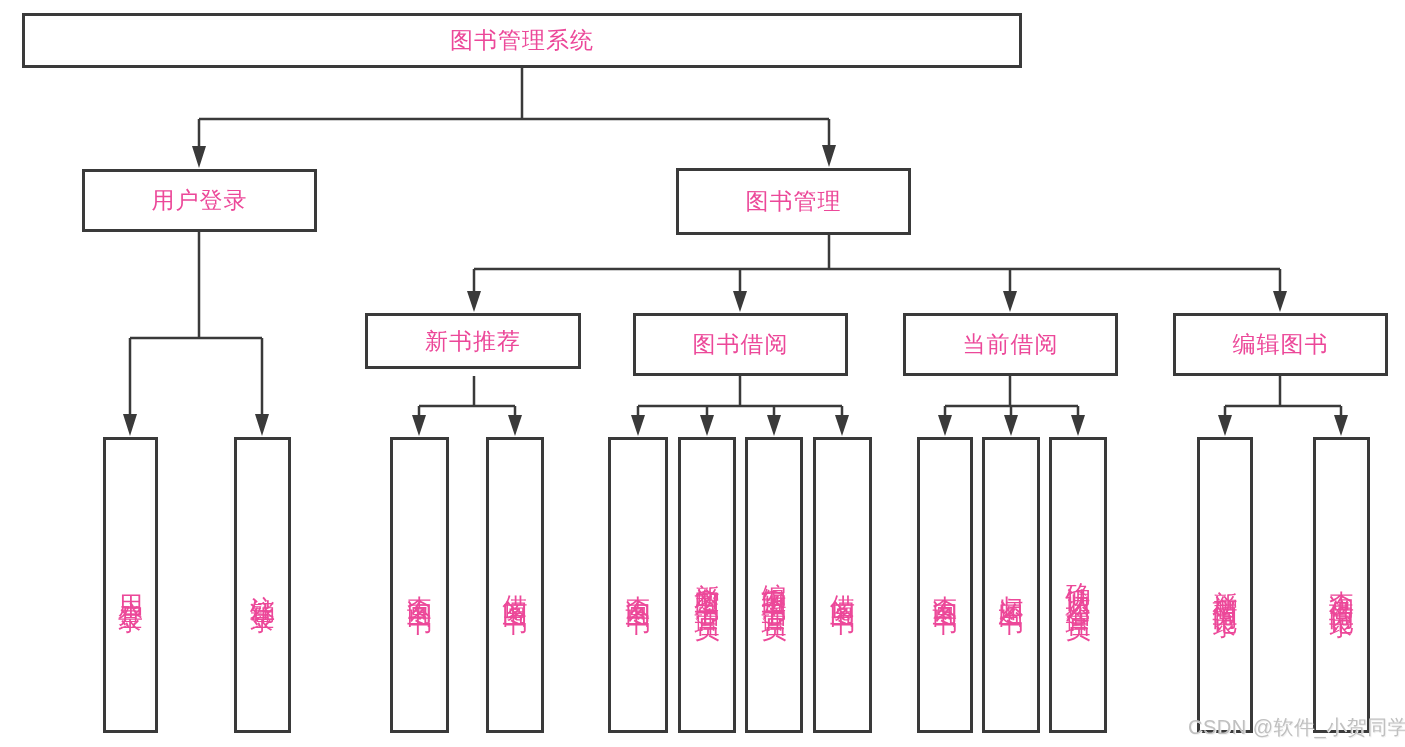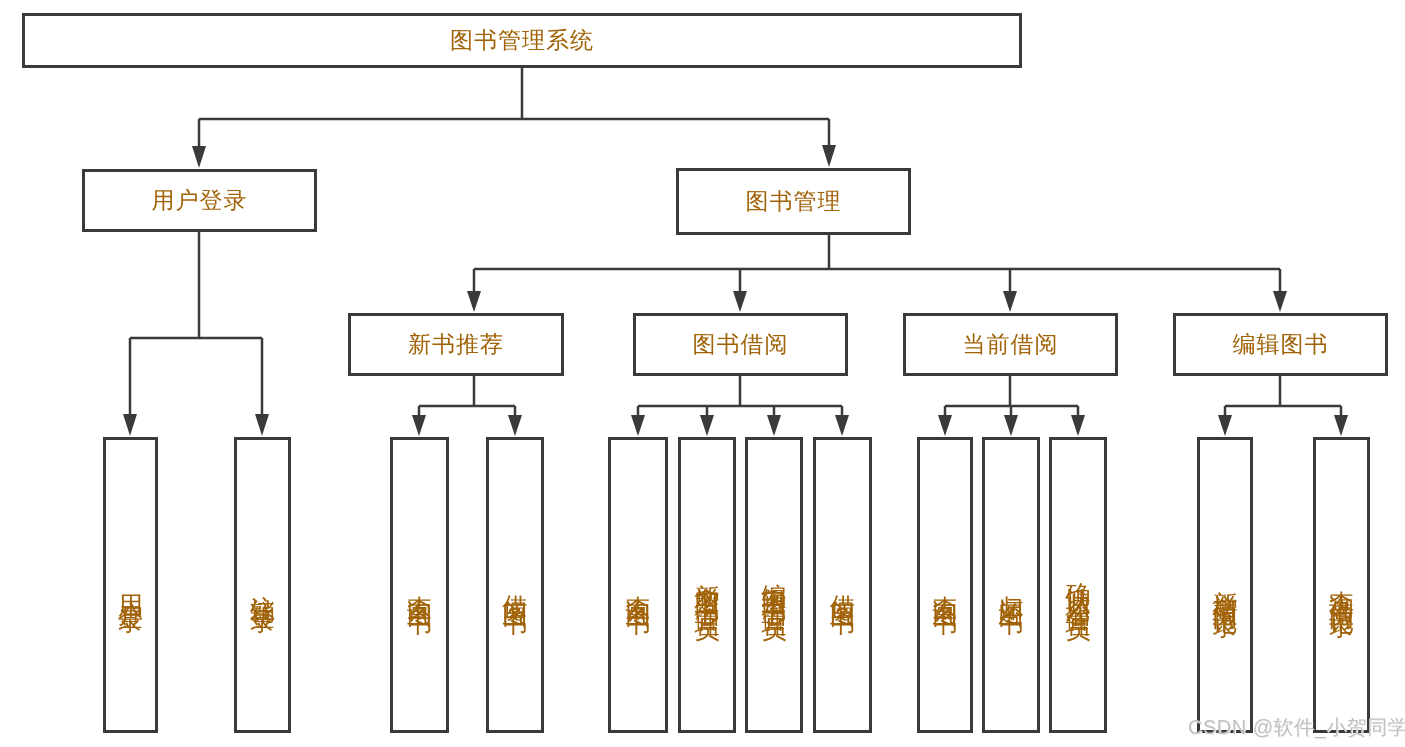--- a/index.html
+++ b/index.html
@@ -4,21 +4,21 @@
 <style>
   html,body{margin:0;padding:0;background:#ffffff;}
   .stage{
     position:relative;width:1405px;height:747px;background:#ffffff;overflow:hidden;
     font-family:"Liberation Sans","DejaVu Sans",sans-serif;color:#3a3a3f;
   }
   .wires{position:absolute;left:0;top:0;z-index:1;}
   .node{
     position:absolute;box-sizing:border-box;background:#ffffff;
     border:3px solid #3a3a3a;display:flex;align-items:center;justify-content:center;
-    z-index:2;color:#a16207;
+    z-index:2;color:#ec4899;
   }
   .node.h{font-size:23px;letter-spacing:1px;white-space:nowrap;}
   .node.v{
     writing-mode:vertical-rl;text-orientation:mixed;
     font-size:25px;letter-spacing:5px;line-height:1;
   }
   .watermark{
     position:absolute;z-index:3;font-size:20px;letter-spacing:0.5px;
     color:#c0c0c0;text-shadow:1px 1px 0 #f2f2f2;white-space:nowrap;
   }
@@ -47,21 +47,21 @@
       M631 415h14l-7 21z M700 415h14l-7 21z M767 415h14l-7 21z M835 415h14l-7 21z
       M938 415h14l-7 21z M1004 415h14l-7 21z M1071 415h14l-7 21z
       M1218 415h14l-7 21z M1334 415h14l-7 21z"></path>
   </svg>
 
   <div class="node h" style="left:22px;top:13px;width:1000px;height:55px">图书管理系统</div>
 
   <div class="node h" style="left:82px;top:169px;width:235px;height:63px">用户登录</div>
   <div class="node h" style="left:676px;top:168px;width:235px;height:67px">图书管理</div>
 
-  <div class="node h" style="left:348px;top:313px;width:216px;height:63px">新书推荐</div>
+  <div class="node h" style="left:365px;top:313px;width:216px;height:56px">新书推荐</div>
   <div class="node h" style="left:903px;top:313px;width:215px;height:63px">当前借阅</div>
   <div class="node h" style="left:633px;top:313px;width:215px;height:63px">图书借阅</div>
   <div class="node h" style="left:1173px;top:313px;width:215px;height:63px">编辑图书</div>
 
   <div class="node v" style="left:103px;top:437px;width:55px;height:296px">用户登录</div>
   <div class="node v" style="left:234px;top:437px;width:57px;height:296px">注销登录</div>
 
   <div class="node v" style="left:390px;top:437px;width:59px;height:296px">查询图书</div>
   <div class="node v" style="left:486px;top:437px;width:58px;height:296px">借阅图书</div>
 

